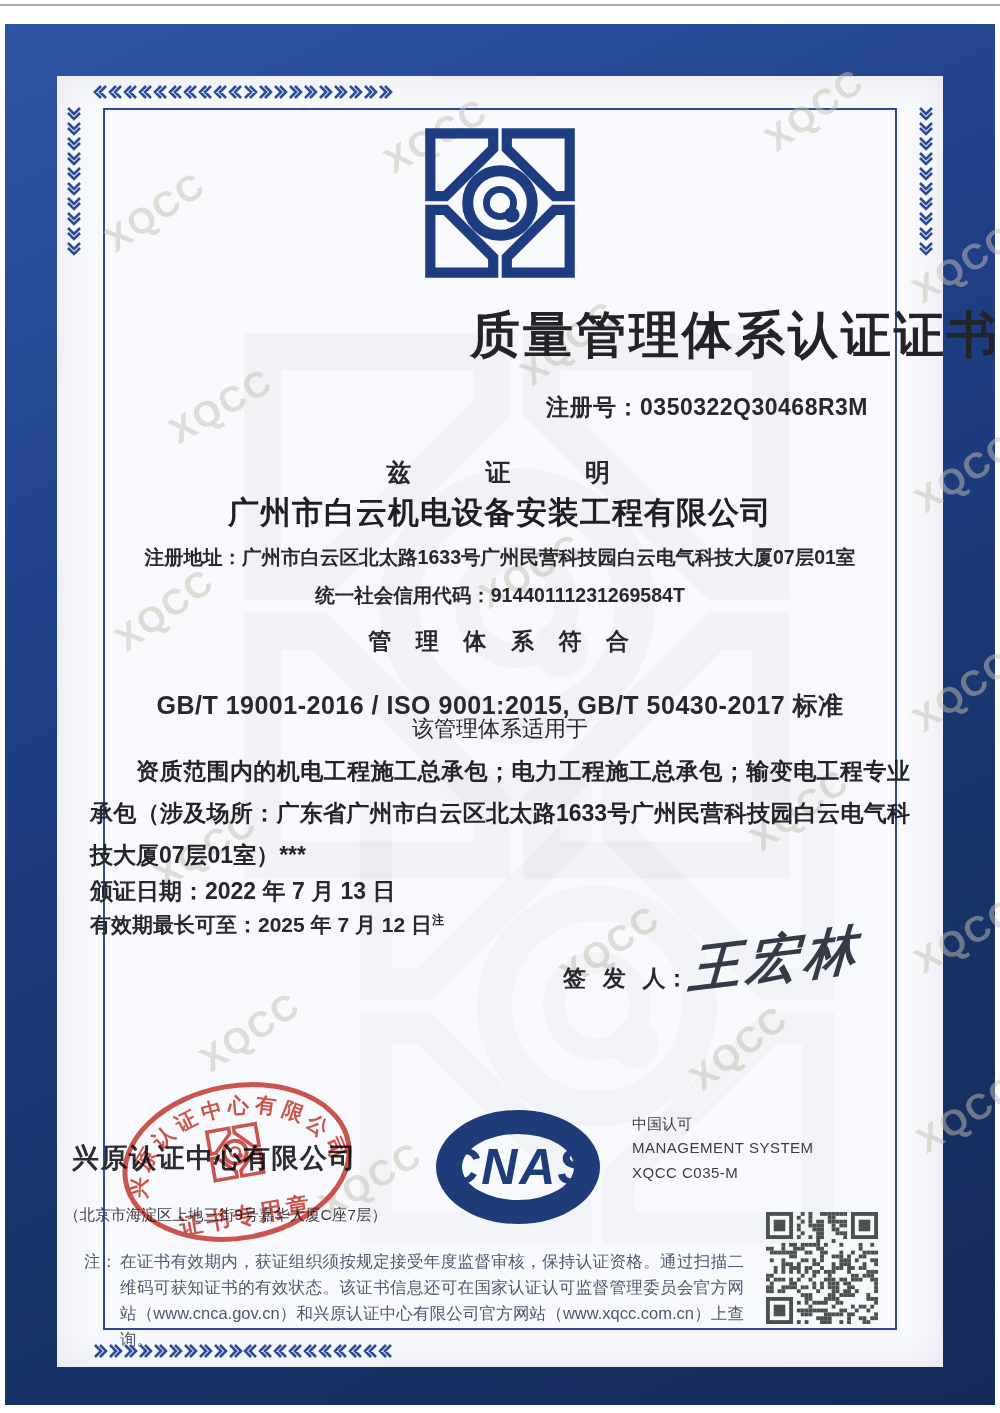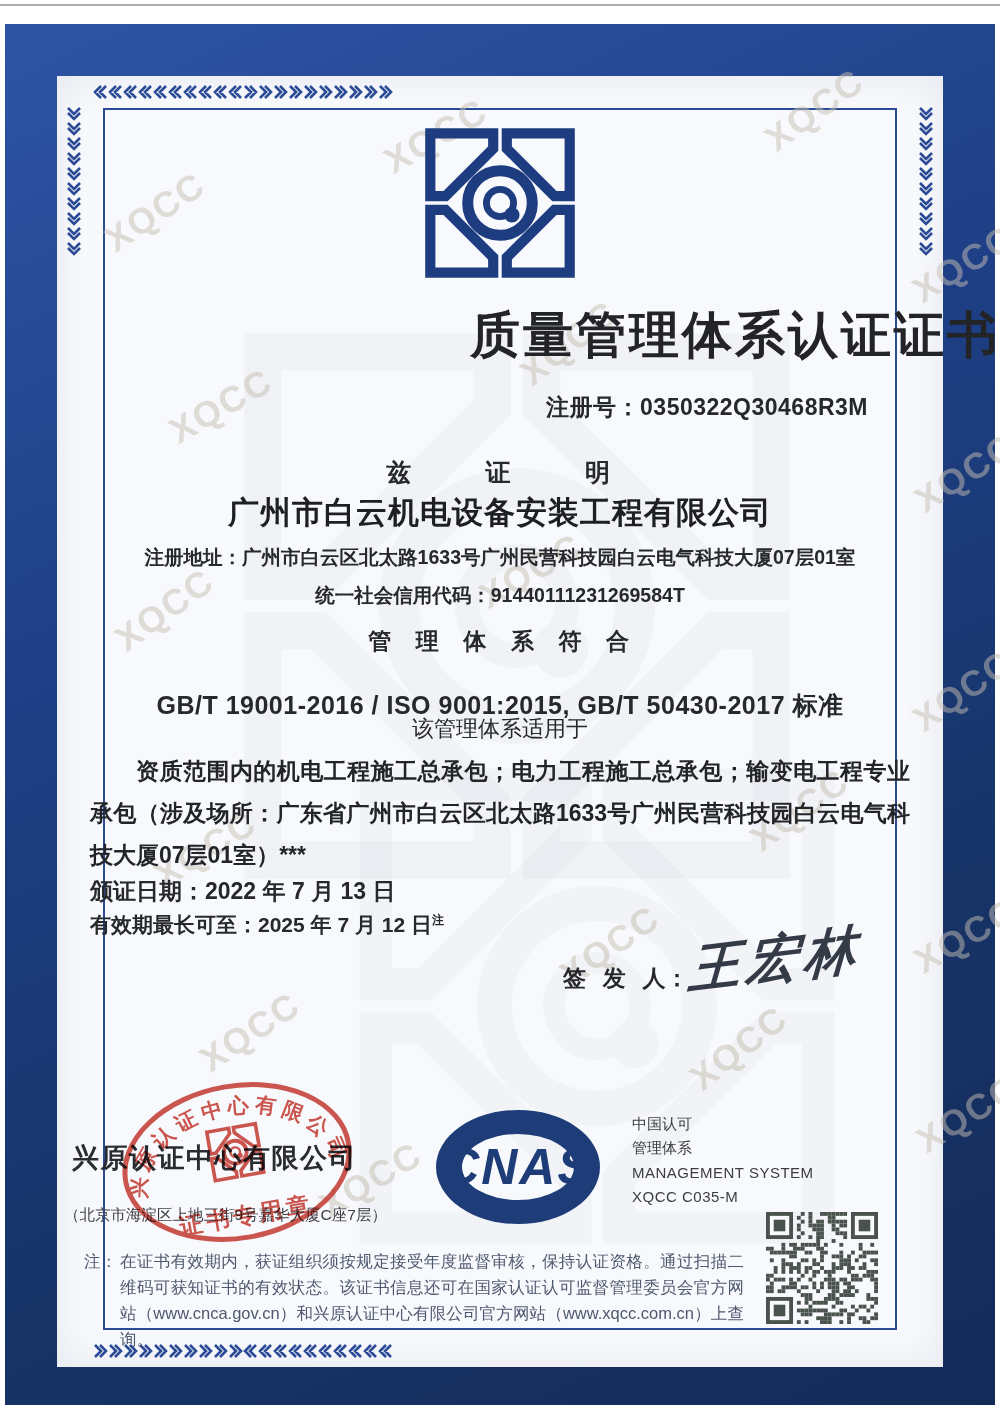--- a/index.html
+++ b/index.html
@@ -207,21 +207,20 @@
     </svg>
 
     <svg class="cnas" viewBox="0 0 180 130">
       <path d="M8,65 A82,57 0 0 1 172,65 L146,65 A56,33 0 0 0 34,65 Z" fill="#1d3c78"></path>
       <path d="M8,65 A82,57 0 0 0 172,65 L146,65 A56,33 0 0 1 34,65 Z" fill="#1d3c78"></path>
       <text x="90" y="82" text-anchor="middle" font-size="50" font-weight="800" fill="#1d3c78" letter-spacing="2" font-style="italic">CNAS</text>
     </svg>
 
     <div class="accr">
       <div>中国认可</div>
-      <div>管理体系</div>
       <div class="lat">MANAGEMENT SYSTEM</div>
       <div class="lat">XQCC C035-M</div>
     </div>
 
     <div class="footnote">
       <span class="lbl">注：</span>
       <span class="txt">在证书有效期内，获证组织须按规定接受年度监督审核，保持认证资格。通过扫描二维码可获知证书的有效状态。该证书信息还可在国家认证认可监督管理委员会官方网站（www.cnca.gov.cn）和兴原认证中心有限公司官方网站（www.xqcc.com.cn）上查询。</span>
     </div>
 
     <svg class="qr" viewBox="0 0 29 29">

